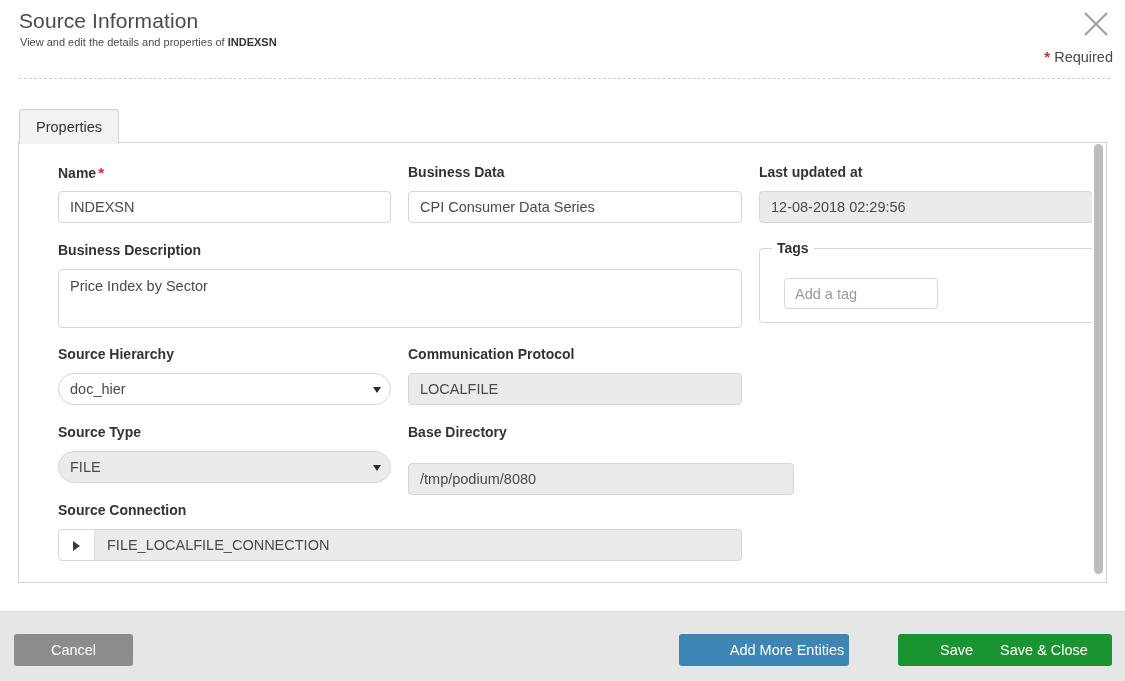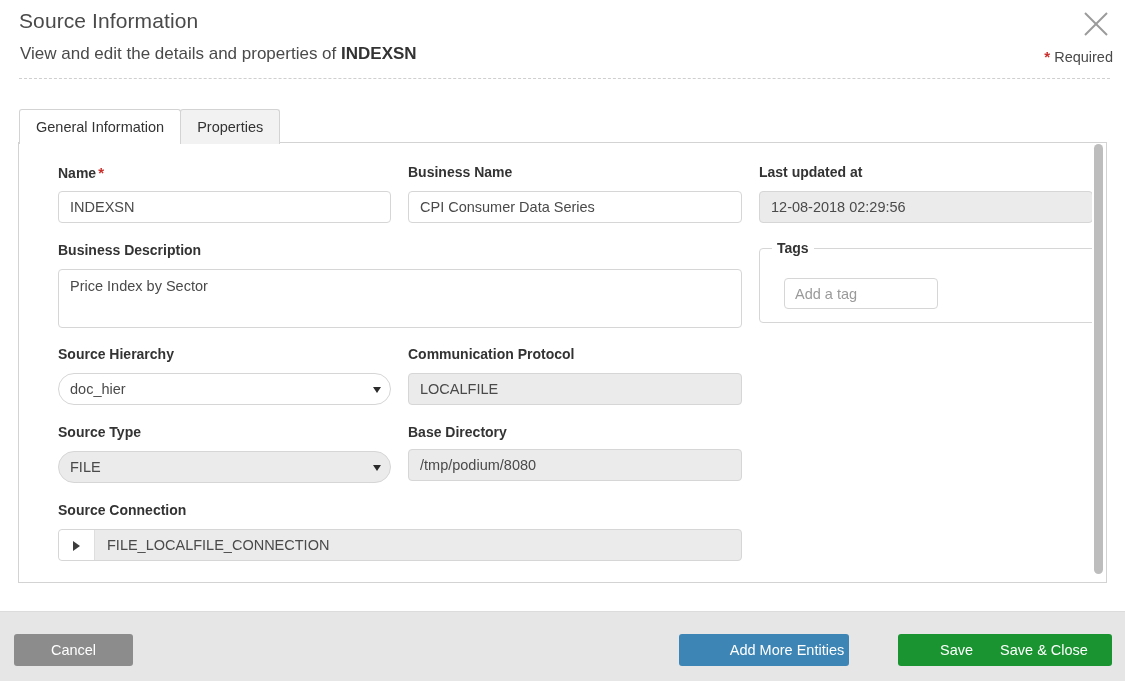--- a/index.html
+++ b/index.html
@@ -28,22 +28,22 @@
     left: 19px;
     top: 9px;
     font-size: 21px;
     font-weight: 400;
     color: #4a4a4a;
     letter-spacing: 0.1px;
   }
   .dialog-subtitle {
     position: absolute;
     left: 20px;
-    top: 44px;
-    font-size: 17px;
+    top: 36px;
+    font-size: 11px;
     color: #4a4a4a;
   }
   .dialog-subtitle b {
     font-weight: 700;
     color: #333;
   }
   .required-note {
     position: absolute;
     right: 12px;
     top: 48px;
@@ -357,33 +357,32 @@
     <svg width="32" height="32" viewBox="0 0 32 32" aria-hidden="true">
       <line x1="5" y1="5" x2="27" y2="27" stroke="#9b9b9b" stroke-width="2"></line>
       <line x1="27" y1="5" x2="5" y2="27" stroke="#9b9b9b" stroke-width="2"></line>
     </svg>
   </div>
 
   <div class="header-divider"></div>
 </div>
 
 <div class="tabs">
-  <div class="tab active">General Information</div>
   <div class="tab">Properties</div>
 </div>
 
 <div class="panel">
   <div class="panel-inner">
 
     <div class="form">
 
       <div class="field-label" style="left:39px; top:21px;"><span>Name</span><span class="star">*</span></div>
       <input class="input" style="left: 39px; top: 48px; width: 333px;" value="INDEXSN">
 
-      <div class="field-label" style="left:389px; top:21px;">Business Name</div>
+      <div class="field-label" style="left:389px; top:21px;">Business Data</div>
       <input class="input" style="left: 389px; top: 48px; width: 334px;" value="CPI Consumer Data Series">
 
       <div class="field-label" style="left:740px; top:21px;">Last updated at</div>
       <input class="input readonly" style="left: 740px; top: 48px; width: 334px;" readonly="" value="12-08-2018 02:29:56">
 
       <div class="field-label" style="left:39px; top:99px;">Business Description</div>
       <textarea class="input" style="left: 39px; top: 126px; width: 684px; height: 59px;">Price Index by Sector</textarea>
 
       <div class="tags-fieldset" style="left:740px; top:105px; width:346px; height:75px;">
         <div class="tags-legend">Tags</div>
@@ -399,21 +398,21 @@
       <div class="field-label" style="left:389px; top:203px;">Communication Protocol</div>
       <input class="input readonly" style="left: 389px; top: 230px; width: 334px;" readonly="" value="LOCALFILE">
 
       <div class="field-label" style="left:39px; top:281px;">Source Type</div>
       <div class="select disabled" style="left:39px; top:308px; width:333px;">
         <span class="sel-value">FILE</span>
         <span class="caret"></span>
       </div>
 
       <div class="field-label" style="left:389px; top:281px;">Base Directory</div>
-      <input class="input readonly" style="left: 389px; top: 306px; width: 334px;" readonly="" value="/tmp/podium/8080">
+      <input class="input readonly" style="left: 389px; top: 320px; width: 386px;" readonly="" value="/tmp/podium/8080">
 
       <div class="field-label" style="left:39px; top:359px;">Source Connection</div>
       <div class="accordion" style="left:39px; top:386px; width:684px;">
         <div class="acc-handle">
           <span class="acc-arrow"></span>
         </div>
         <span class="acc-label">FILE_LOCALFILE_CONNECTION</span>
       </div>
 
     </div>

